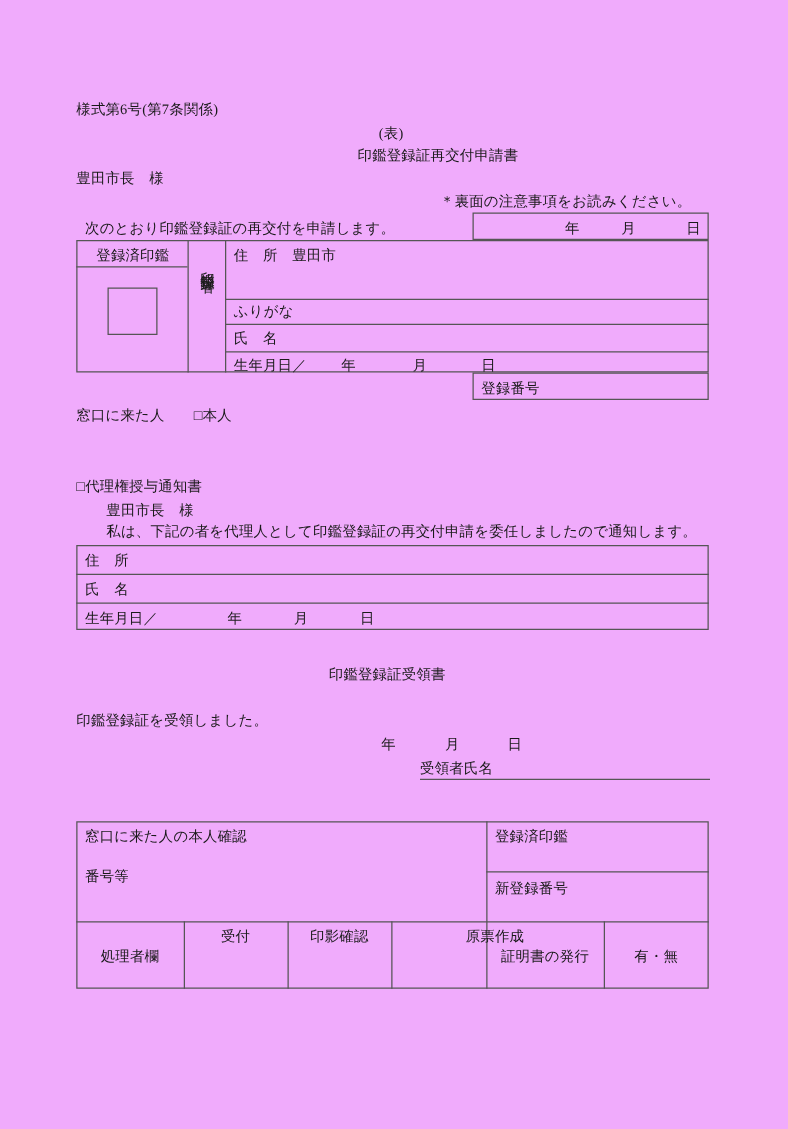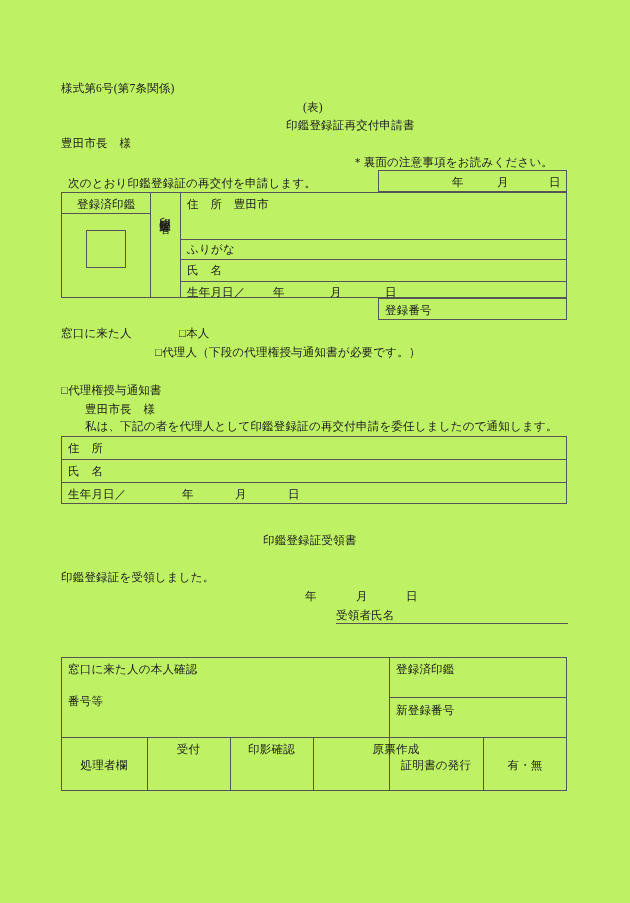--- a/index.html
+++ b/index.html
@@ -8,21 +8,21 @@
     background: #ffffff;
   }
   body {
     font-family: "Liberation Serif", "DejaVu Serif", serif;
     color: #1a1a1a;
   }
   #page {
     position: relative;
     width: 630px;
     height: 903px;
-    background: #bef264;
+    background: #f0abfc;
     overflow: hidden;
   }
   .abs { position: absolute; }
   .txt {
     font-size: 11.5px;
     line-height: 1.25;
     white-space: pre;
     letter-spacing: 0.2px;
   }
   .box {
@@ -108,22 +108,21 @@
   <div class="cellbl" style="left:187px; top:263px;">氏　名</div>
   <div class="cellbl" style="left:187px; top:285px;">生年月日／</div>
   <div class="cellbl" style="left:273px; top:285px;">年</div>
   <div class="cellbl" style="left:330px; top:285px;">月</div>
   <div class="cellbl" style="left:385px; top:285px;">日</div>
 
   <div class="box" style="left:378px; top:298px; width:189px; height:22px;"></div>
   <div class="cellbl" style="left:385px; top:303px;">登録番号</div>
 
   <div class="abs txt" style="left:61px; top:326px;">窓口に来た人</div>
-  <div class="abs txt" style="left:155px; top:326px;margin-left:24px;">□本人</div>
-  <div class="abs txt" style="left:155px; top:345px;">□代理人（下段の代理権授与通知書が必要です。）</div>
+  <div class="abs txt" style="left:155px; top:326px;">□本人</div>
 
   <div class="abs txt" style="left:61px; top:383px;">□代理権授与通知書</div>
   <div class="abs txt" style="left:85px; top:402px;">豊田市長　様</div>
   <div class="abs txt" style="left:85px; top:419px;">私は、下記の者を代理人として印鑑登録証の再交付申請を委任しましたので通知します。</div>
 
   <div class="box" style="left:61px; top:436px; width:506px; height:68px;"></div>
   <div class="hline" style="left:61px; top:459px; width:506px;"></div>
   <div class="hline" style="left:61px; top:482px; width:506px;"></div>
 
   <div class="cellbl" style="left:68px; top:441px;">住　所</div>

